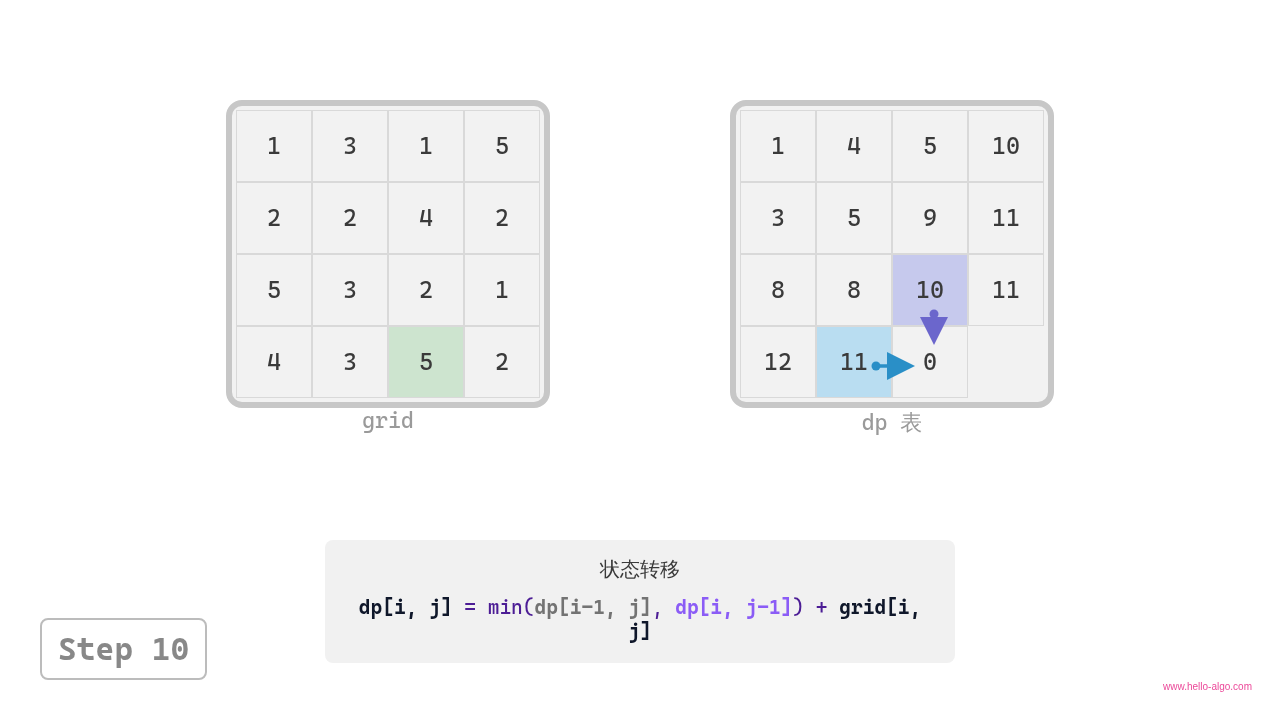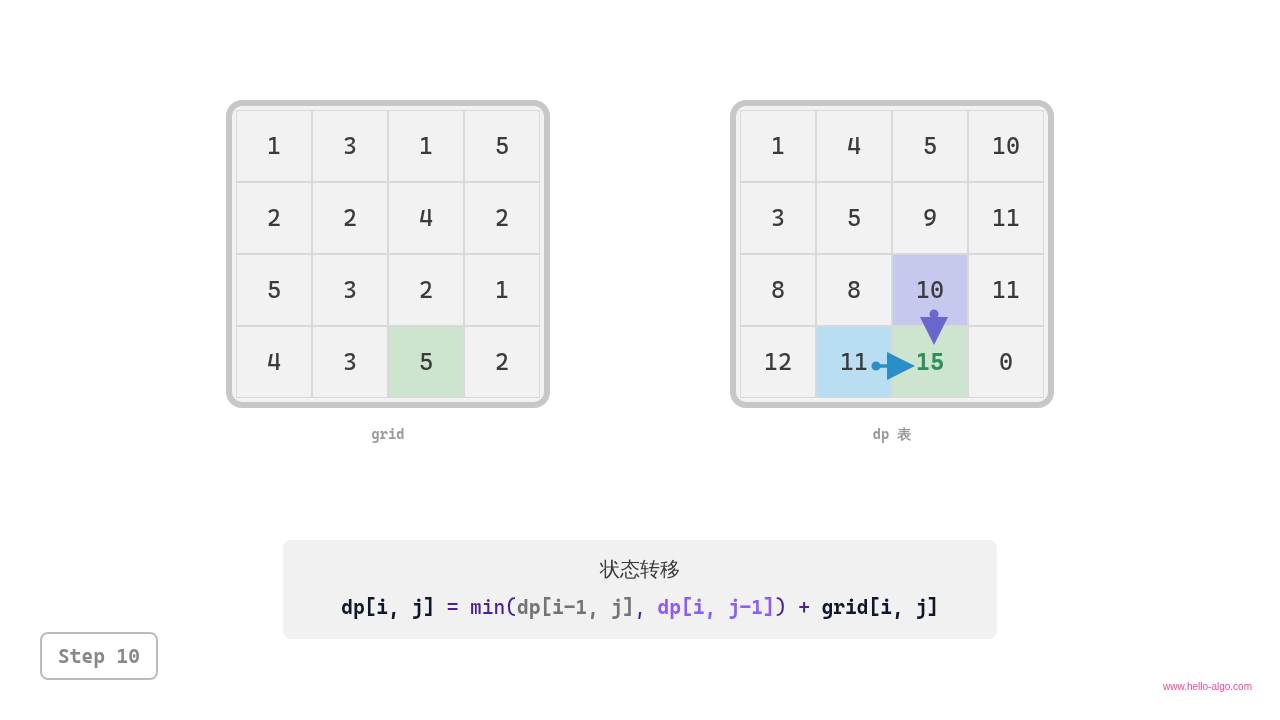--- a/index.html
+++ b/index.html
@@ -42,36 +42,35 @@
     font-size: 24px;
     color: #3a3a3a;
     background: #f2f2f2;
     font-weight: 500;
   }
   .cell.hl-green { background: #cde4cf; }
   .cell.hl-blue { background: #b9ddf1; }
   .cell.hl-purple { background: #c6c9ed; }
   .cell.current { color: #2f8f5b; font-weight: 700; }
   .table-label {
-    margin-top: 18px;
-    font-size: 14px;
+    font-size: 22px;
     color: #9a9a9a;
-    font-weight: 700;
+    font-weight: 400;
   }
   .arrows-layer {
     position: absolute;
     top: 0; left: 0;
     pointer-events: none;
   }
   .formula-box {
     position: absolute;
     left: 50%;
     transform: translateX(-50%);
     top: 540px;
-    width: 714px;
+    width: 630px;
     background: #f1f1f1;
     border-radius: 8px;
     padding: 16px 24px 20px 24px;
     text-align: center;
   }
   .formula-title {
     font-size: 20px;
     color: #3a3a3a;
     margin-bottom: 12px;
     font-family: -apple-system, 'Segoe UI', sans-serif;
@@ -84,21 +83,21 @@
   .tok-k { color: #4c1d95; font-weight: 500; }
   .tok-purple { color: #737373; }
   .tok-blue { color: #8b5cf6; }
   .step-badge {
     position: absolute;
     left: 40px;
     bottom: 40px;
     border: 2px solid #bcbcbc;
     border-radius: 8px;
     padding: 10px 16px;
-    font-size: 20px;
+    font-size: 32px;
     font-weight: 700;
     color: #888;
     background: #fff;
   }
   .watermark {
     position: absolute;
     right: 28px;
     bottom: 28px;
     font-size: 10px;
     color: #ec4899;
@@ -144,21 +143,20 @@
           <div class="cell">3</div>
           <div class="cell">5</div>
           <div class="cell">9</div>
           <div class="cell">11</div>
           <div class="cell">8</div>
           <div class="cell">8</div>
           <div class="cell hl-purple">10</div>
           <div class="cell">11</div>
           <div class="cell">12</div>
           <div class="cell hl-blue">11</div>
-          <div class="cell hl-green current">15</div>
           <div class="cell">0</div>
         </div>
       <svg class="arrows-layer" width="320" height="300">
         <defs>
           <marker id="ah-p" markerWidth="8" markerHeight="8" refX="6" refY="4" orient="auto">
             <path d="M0,0 L8,4 L0,8 Z" fill="#6b66cc"></path>
           </marker>
           <marker id="ah-b" markerWidth="8" markerHeight="8" refX="6" refY="4" orient="auto">
             <path d="M0,0 L8,4 L0,8 Z" fill="#2a8fc7"></path>
           </marker>

